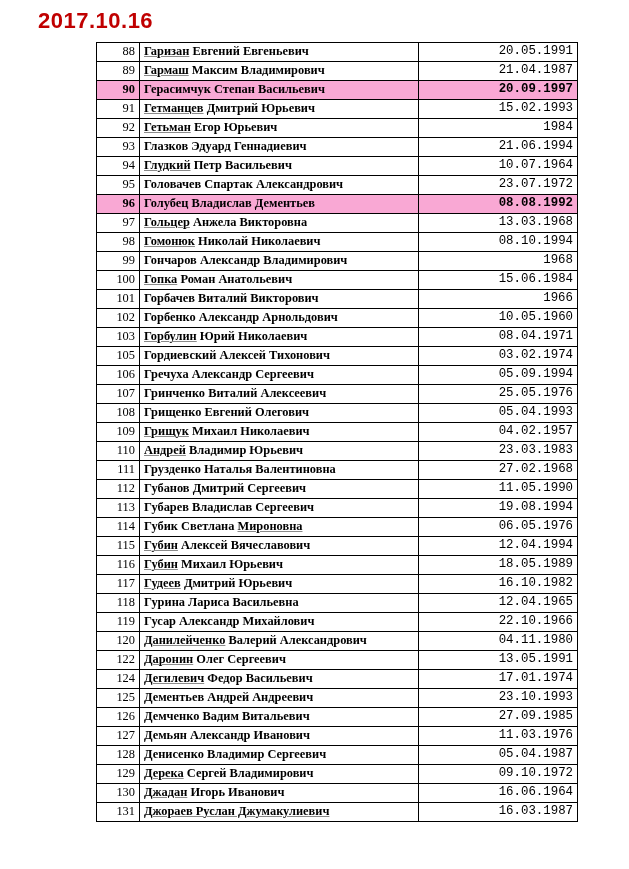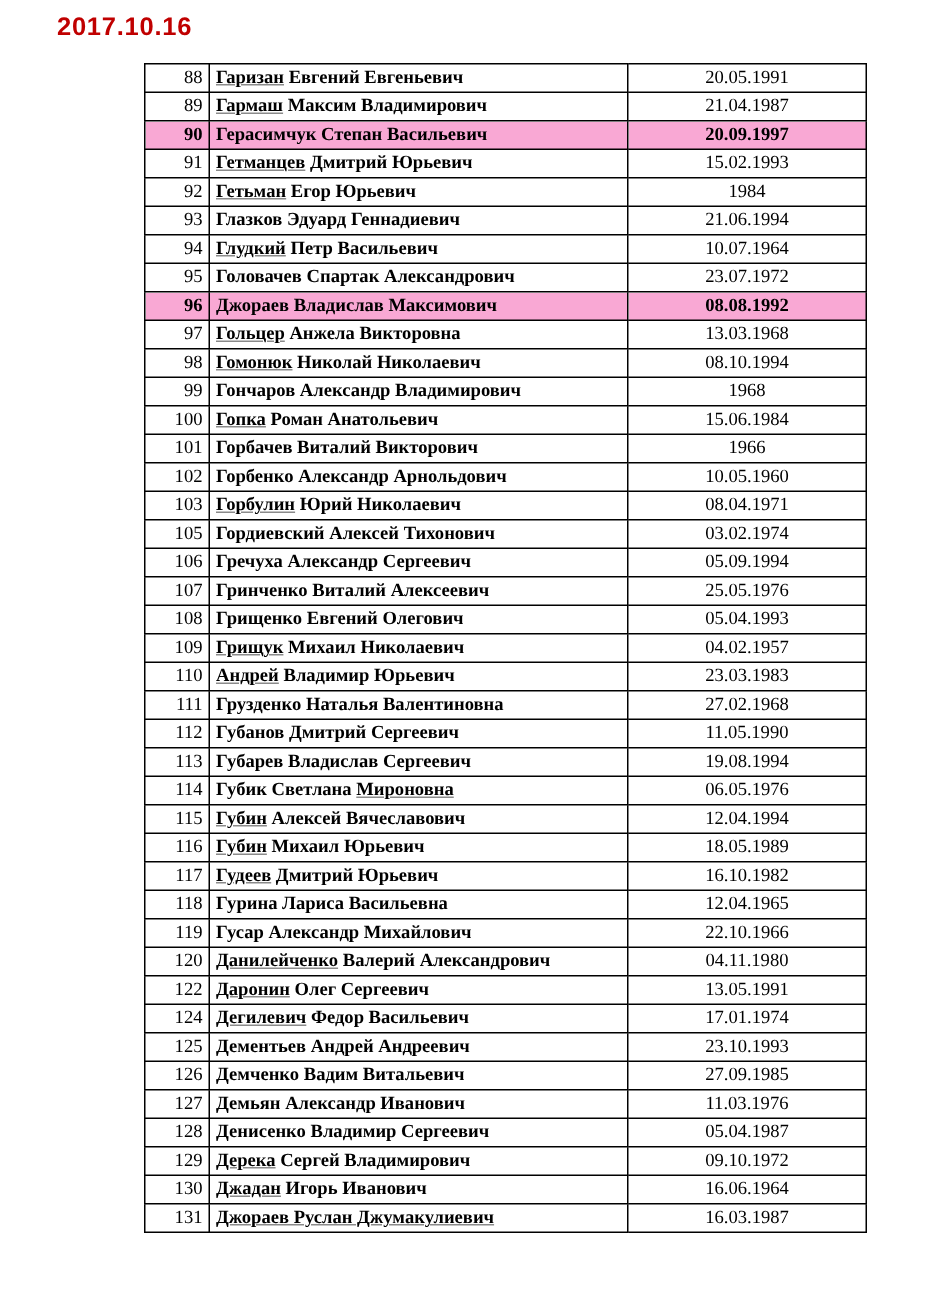--- a/index.html
+++ b/index.html
@@ -13,21 +13,21 @@
     font-family: "Liberation Serif", serif;
     color: #000000;
     position: relative;
     overflow: hidden;
   }
   .page-title {
     position: absolute;
     left: 38px;
     top: 8px;
     font-family: "Liberation Sans", sans-serif;
-    font-size: 17px;
+    font-size: 22px;
     font-weight: bold;
     color: #c00000;
     letter-spacing: 0.5px;
   }
   .table-wrap {
     position: absolute;
     left: 96px;
     top: 42px;
     width: 460px;
   }
@@ -51,22 +51,23 @@
     text-align: right;
     padding-right: 5px;
   }
   td.col-name {
     width: 270px;
     text-align: left;
     font-weight: bold;
   }
   td.col-date {
     width: 150px;
-    text-align: center;
+    text-align: right;
     padding-left: 6px;
+    font-family: Liberation Mono, monospace;
   }
   tr.hl td {
     background: #f9a8d4;
     font-weight: bold;
   }
   .uline {
     text-decoration: underline;
     text-decoration-color: #8a8a8a;
     text-decoration-thickness: 1px;
   }
@@ -114,21 +115,21 @@
           <td class="col-name"><span class="uline">Глудкий</span> Петр Васильевич</td>
           <td class="col-date">10.07.1964</td>
         </tr>
         <tr>
           <td class="col-num">95</td>
           <td class="col-name">Головачев Спартак Александрович</td>
           <td class="col-date">23.07.1972</td>
         </tr>
         <tr class="hl">
           <td class="col-num">96</td>
-          <td class="col-name">Джораев Владислав Максимович</td>
+          <td class="col-name">Голубец Владислав Дементьев</td>
           <td class="col-date">08.08.1992</td>
         </tr>
         <tr>
           <td class="col-num">97</td>
           <td class="col-name"><span class="uline">Гольцер</span> Анжела Викторовна</td>
           <td class="col-date">13.03.1968</td>
         </tr>
         <tr>
           <td class="col-num">98</td>
           <td class="col-name"><span class="uline">Гомонюк</span> Николай Николаевич</td>

